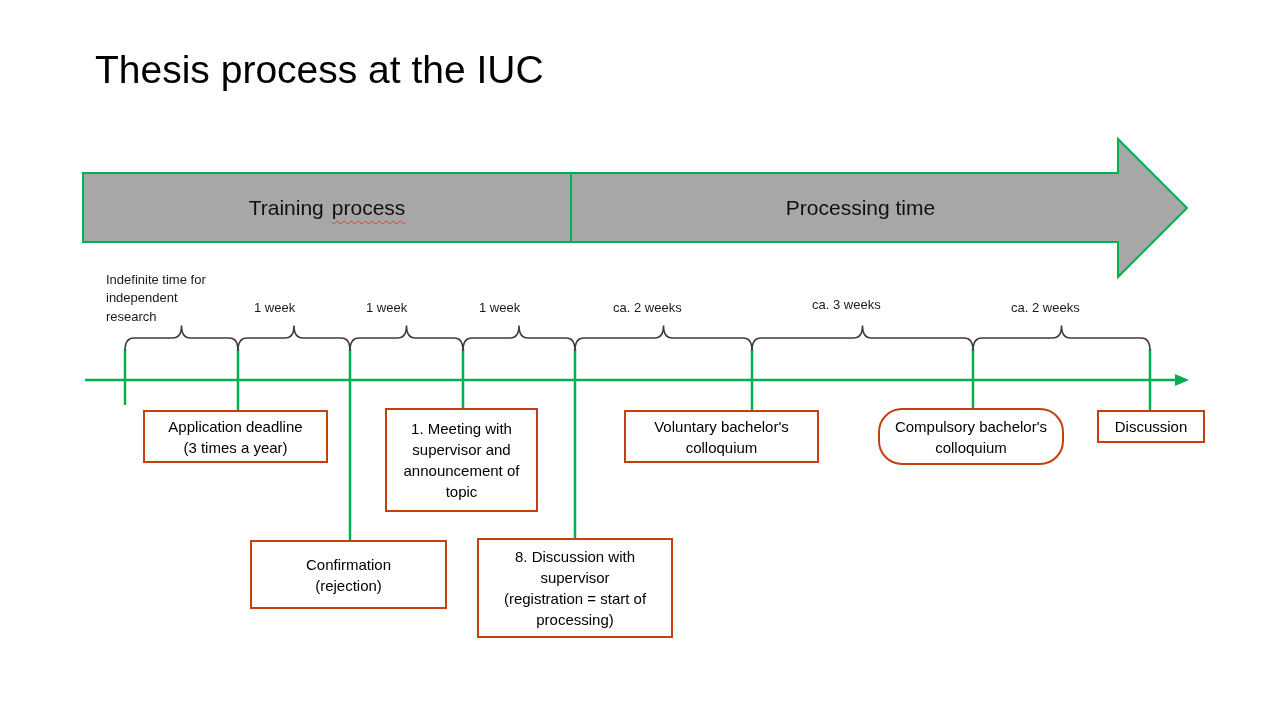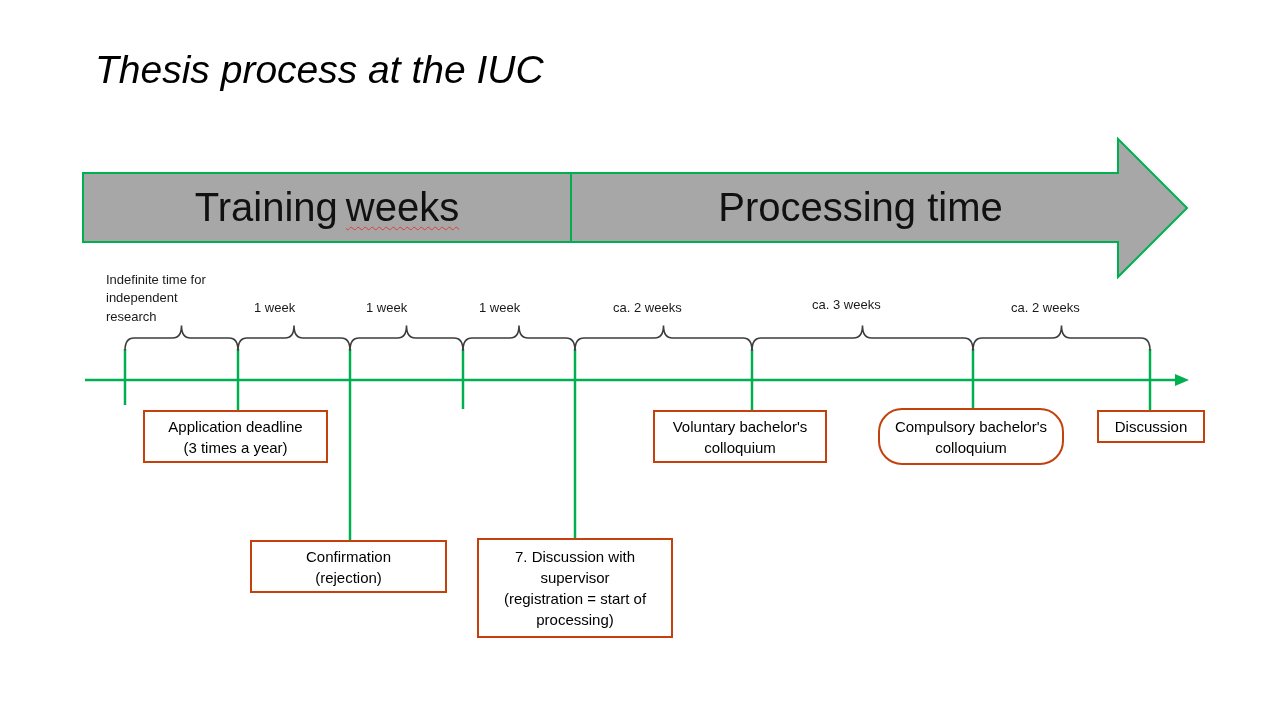--- a/index.html
+++ b/index.html
@@ -4,26 +4,25 @@
 <style>
   html,body{margin:0;padding:0;background:#fff;}
   .slide{
     position:relative;width:1271px;height:713px;background:#ffffff;
     font-family:"Liberation Sans", sans-serif;color:#000;overflow:hidden;
   }
   .title{
     position:absolute;left:95px;top:48px;margin:0;
     font-size:39px;font-weight:400;letter-spacing:0px;color:#000;
     font-family:"Liberation Sans", sans-serif;
-    font-style:italic;
   }
   .overlay{position:absolute;left:0;top:0;width:1271px;height:713px;}
   .banner-label{
     position:absolute;top:173px;height:69px;display:flex;align-items:center;justify-content:center;
-    font-size:40px;color:#111;white-space:nowrap;
+    font-size:21px;color:#111;white-space:nowrap;
   }
   .banner-label.training{left:83px;width:488px;}
   .banner-label.processing{left:571px;width:547px;margin-left:16px;}
   .squiggle{
     text-decoration-line:underline;text-decoration-style:wavy;
     text-decoration-color:#e03c31;text-decoration-thickness:1px;text-underline-offset:5px;
     margin-left:8px;
   }
   .brace-label{
     position:absolute;font-size:13px;line-height:1.42;text-align:left;color:#1a1a1a;
@@ -63,41 +62,45 @@
     <path fill="none" stroke="#3d3d3d" stroke-width="1.6" d="M 238 350.5 Q 238 338 247 338 L 285 338 Q 294 338 294 325.5 Q 294 338 303 338 L 341 338 Q 350 338 350 350.5"></path>
     <path fill="none" stroke="#3d3d3d" stroke-width="1.6" d="M 350 350.5 Q 350 338 359 338 L 397.5 338 Q 406.5 338 406.5 325.5 Q 406.5 338 415.5 338 L 454 338 Q 463 338 463 350.5"></path>
     <path fill="none" stroke="#3d3d3d" stroke-width="1.6" d="M 463 350.5 Q 463 338 472 338 L 510 338 Q 519 338 519 325.5 Q 519 338 528 338 L 566 338 Q 575 338 575 350.5"></path>
     <path fill="none" stroke="#3d3d3d" stroke-width="1.6" d="M 575 350.5 Q 575 338 584 338 L 654.5 338 Q 663.5 338 663.5 325.5 Q 663.5 338 672.5 338 L 743 338 Q 752 338 752 350.5"></path>
     <path fill="none" stroke="#3d3d3d" stroke-width="1.6" d="M 752 350.5 Q 752 338 761 338 L 853.5 338 Q 862.5 338 862.5 325.5 Q 862.5 338 871.5 338 L 964 338 Q 973 338 973 350.5"></path>
     <path fill="none" stroke="#3d3d3d" stroke-width="1.6" d="M 973 350.5 Q 973 338 982 338 L 1052.5 338 Q 1061.5 338 1061.5 325.5 Q 1061.5 338 1070.5 338 L 1141 338 Q 1150 338 1150 350.5"></path>
   </svg>
 
   <div class="banner-label training">
     <span>Training</span>
-      <span class="squiggle">weeks</span>
+      <span class="squiggle">process</span>
   </div>
   <div class="banner-label processing">Processing time</div>
 
   <div class="brace-label" style="left:106px;top:271px;width:151px;">Indefinite time for
 independent
 research</div>
   <div class="brace-label" style="left:254px;top:299px;width:80px;">1 week</div>
   <div class="brace-label" style="left:366px;top:299px;width:80px;">1 week</div>
   <div class="brace-label" style="left:479px;top:299px;width:80px;">1 week</div>
   <div class="brace-label" style="left:613px;top:299px;width:100px;">ca. 2 weeks</div>
   <div class="brace-label" style="left:812px;top:296px;width:100px;">ca. 3 weeks</div>
   <div class="brace-label" style="left:1011px;top:299px;width:100px;">ca. 2 weeks</div>
 
   <div class="event-box" style="left:143px;top:410px;width:185px;height:53px;">Application deadline
 (3 times a year)</div>
-  <div class="event-box" style="left:653px;top:410px;width:174px;height:53px;">Voluntary bachelor's
+  <div class="event-box" style="left:385px;top:408px;width:153px;height:104px;">1. Meeting with
+supervisor and
+announcement of
+topic</div>
+  <div class="event-box" style="left:624px;top:410px;width:195px;height:53px;">Voluntary bachelor's
 colloquium</div>
   <div class="event-box" style="left:878px;top:408px;width:186px;height:57px;border-radius:24px;">Compulsory bachelor's
 colloquium</div>
   <div class="event-box" style="left:1097px;top:410px;width:108px;height:33px;">Discussion</div>
-  <div class="event-box" style="left:250px;top:540px;width:197px;height:53px;">Confirmation
+  <div class="event-box" style="left:250px;top:540px;width:197px;height:69px;">Confirmation
 (rejection)</div>
-  <div class="event-box" style="left:477px;top:538px;width:196px;height:100px;">7. Discussion with
+  <div class="event-box" style="left:477px;top:538px;width:196px;height:100px;">8. Discussion with
 supervisor
 (registration = start of
 processing)</div>
 
 </div>
 
 </body></html>

